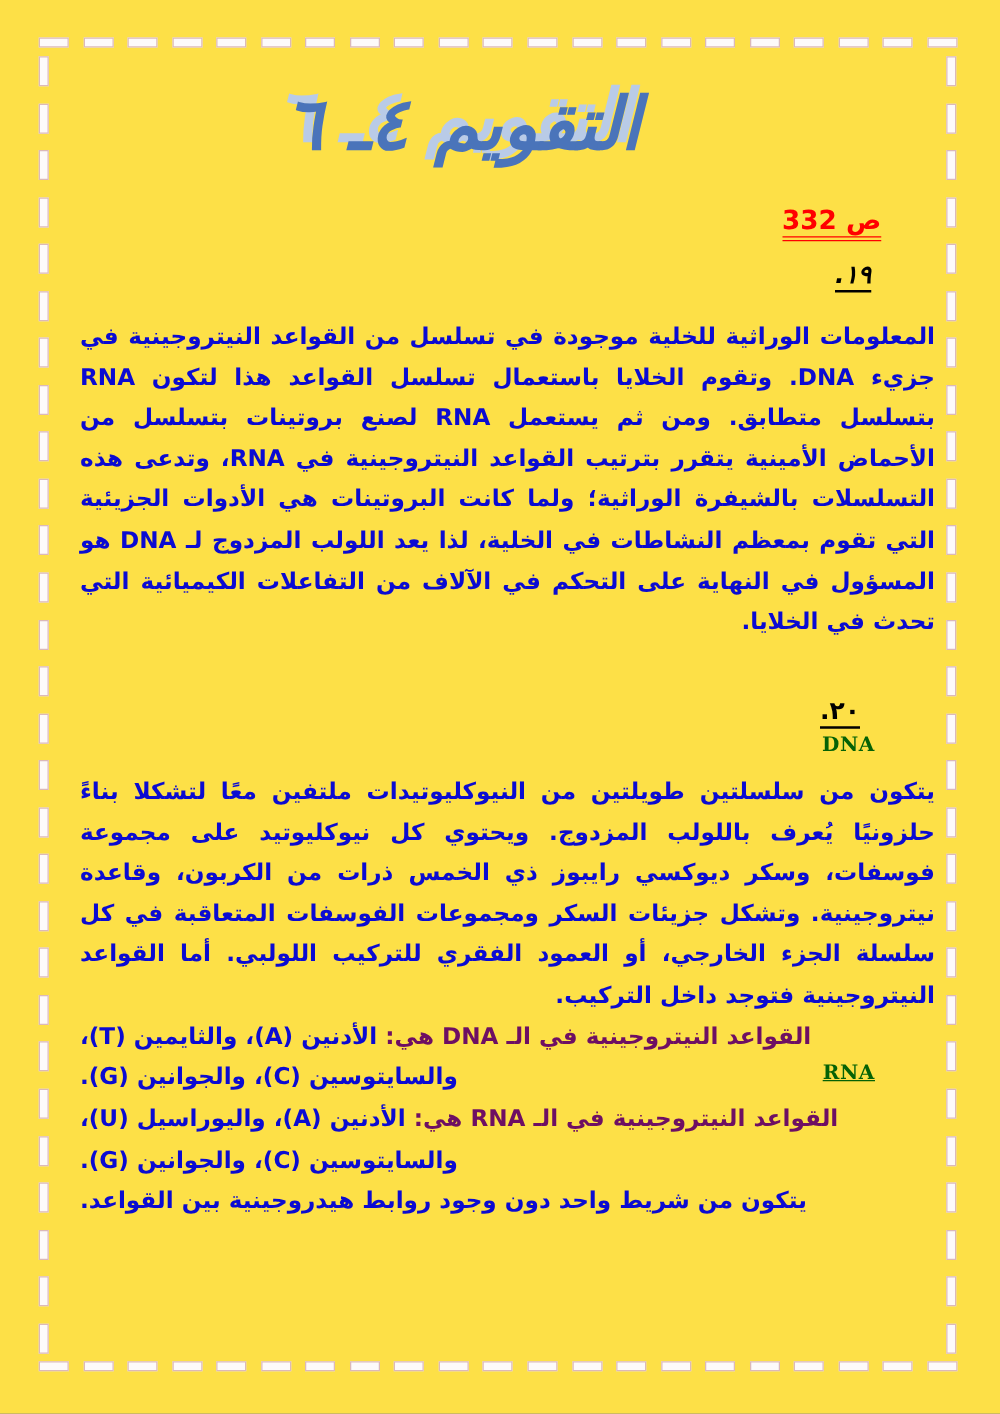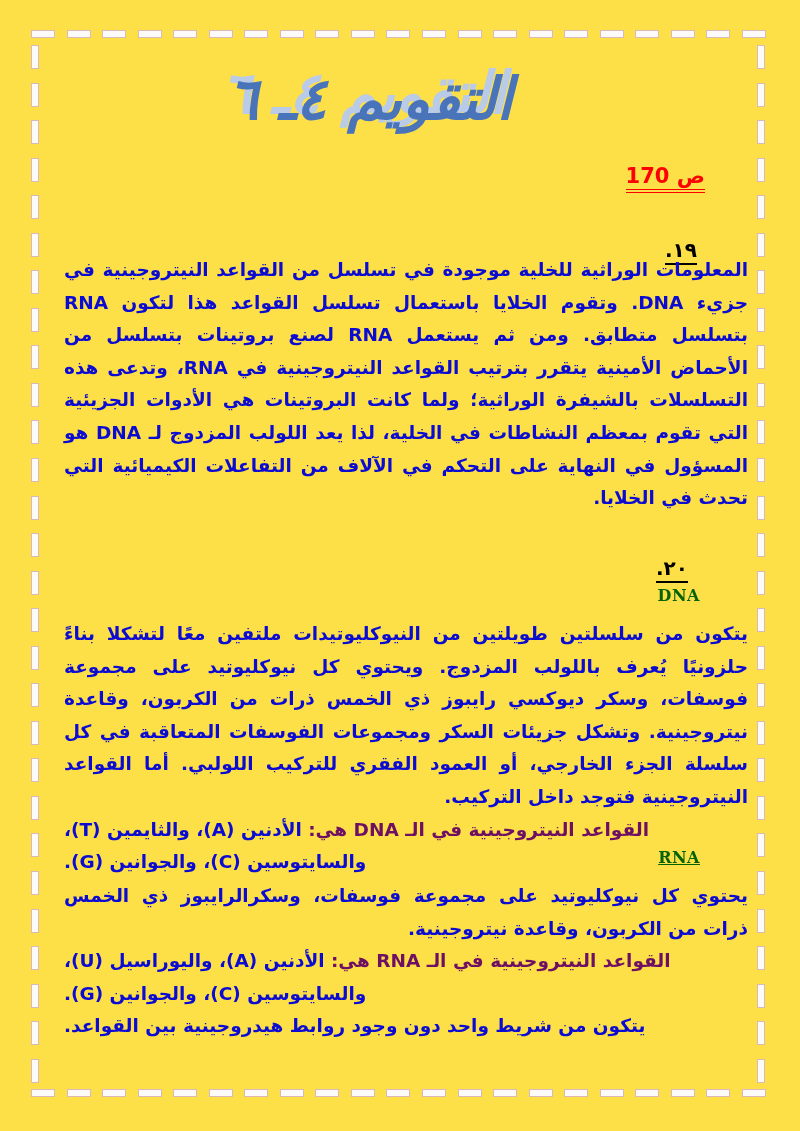--- a/index.html
+++ b/index.html
@@ -39,21 +39,21 @@
   }
   .page-ref span{border-bottom:4px double #ff0000;padding-bottom:1px;}
 
   
   .q-number{
     position:absolute;
     direction:rtl;
     font-size:20px;font-weight:bold;color:#000000;
   }
   .q-number span{border-bottom:2px solid #000;padding-bottom:1px;}
-  .q19-number{top:238px;right:103px;}
+  .q19-number{top:207px;right:103px;font-style:italic;}
   .q20-number{top:556px;right:112px;}
 
   
   .text-block{
     position:absolute;left:64px;right:52px;
     direction:rtl;
     font-size:18.5px;font-weight:bold;
     line-height:32.6px;
     color:#0b0bd2;
   }
@@ -190,21 +190,21 @@
       <span class="dash"></span>
       <span class="dash"></span>
       <span class="dash"></span>
       <span class="dash"></span>
       <span class="dash"></span>
     </div>
 
   <div class="title">التقويم ٤ـ ٦</div>
 
   <div class="page-ref">
-    <span>ص 170</span>
+    <span>ص 332</span>
   </div>
 
   <div class="q-number q19-number">
     <span>١٩.</span>
   </div>
   <div class="text-block q19-block">
     <div class="para">المعلومات الوراثية للخلية موجودة في تسلسل من القواعد النيتروجينية في جزيء DNA. وتقوم الخلايا باستعمال تسلسل القواعد هذا لتكون RNA بتسلسل متطابق. ومن ثم يستعمل RNA لصنع بروتينات بتسلسل من الأحماض الأمينية يتقرر بترتيب القواعد النيتروجينية في RNA، وتدعى هذه التسلسلات بالشيفرة الوراثية؛ ولما كانت البروتينات هي الأدوات الجزيئية التي تقوم بمعظم النشاطات في الخلية، لذا يعد اللولب المزدوج لـ DNA هو المسؤول في النهاية على التحكم في الآلاف من التفاعلات الكيميائية التي تحدث في الخلايا.</div>
   </div>
 
   <div class="q-number q20-number">
@@ -215,21 +215,20 @@
   <div class="text-block dna-block">
     <div class="para">يتكون من سلسلتين طويلتين من النيوكليوتيدات ملتفين معًا لتشكلا بناءً حلزونيًا يُعرف باللولب المزدوج. ويحتوي كل نيوكليوتيد على مجموعة فوسفات، وسكر ديوكسي رايبوز ذي الخمس ذرات من الكربون، وقاعدة نيتروجينية. وتشكل جزيئات السكر ومجموعات الفوسفات المتعاقبة في كل سلسلة الجزء الخارجي، أو العمود الفقري للتركيب اللولبي. أما القواعد النيتروجينية فتوجد داخل التركيب.</div>
     <div class="bases-line">
       <span class="label-purple">القواعد النيتروجينية في الـ DNA هي:</span>
       <span class="blue">الأدنين (A)، والثايمين (T)، والسايتوسين (C)، والجوانين (G).</span>
     </div>
   </div>
 
   <div class="section-heading rna-heading">RNA</div>
   <div class="text-block rna-block">
-    <div class="para">يحتوي كل نيوكليوتيد على مجموعة فوسفات، وسكرالرايبوز ذي الخمس ذرات من الكربون، وقاعدة نيتروجينية.</div>
     <div class="bases-line">
       <span class="label-purple">القواعد النيتروجينية في الـ RNA هي:</span>
       <span class="blue">الأدنين (A)، واليوراسيل (U)، والسايتوسين (C)، والجوانين (G).</span>
     </div>
     <div class="bases-line">يتكون من شريط واحد دون وجود روابط هيدروجينية بين القواعد.</div>
   </div>
 
 
 </div>
 

